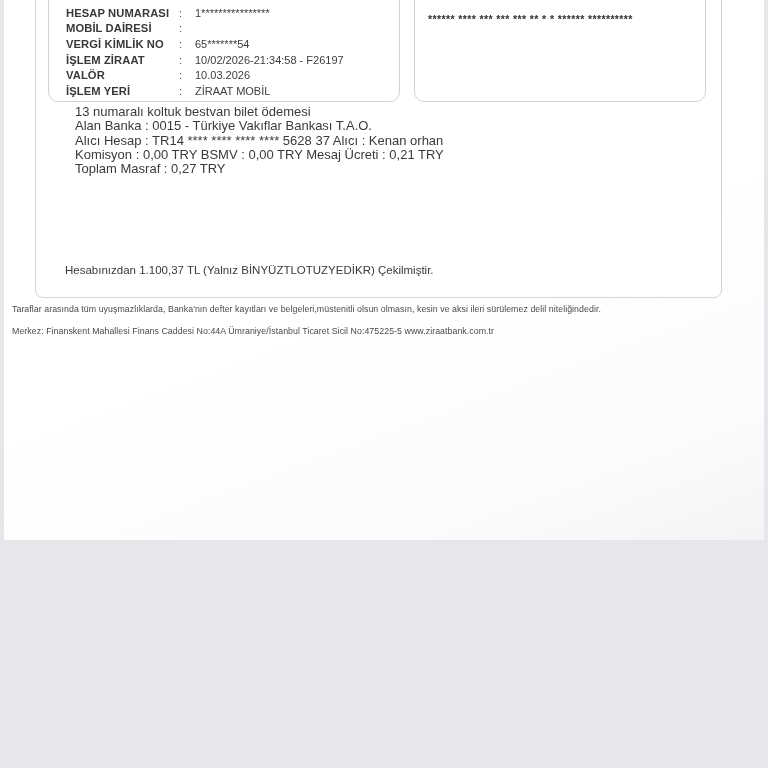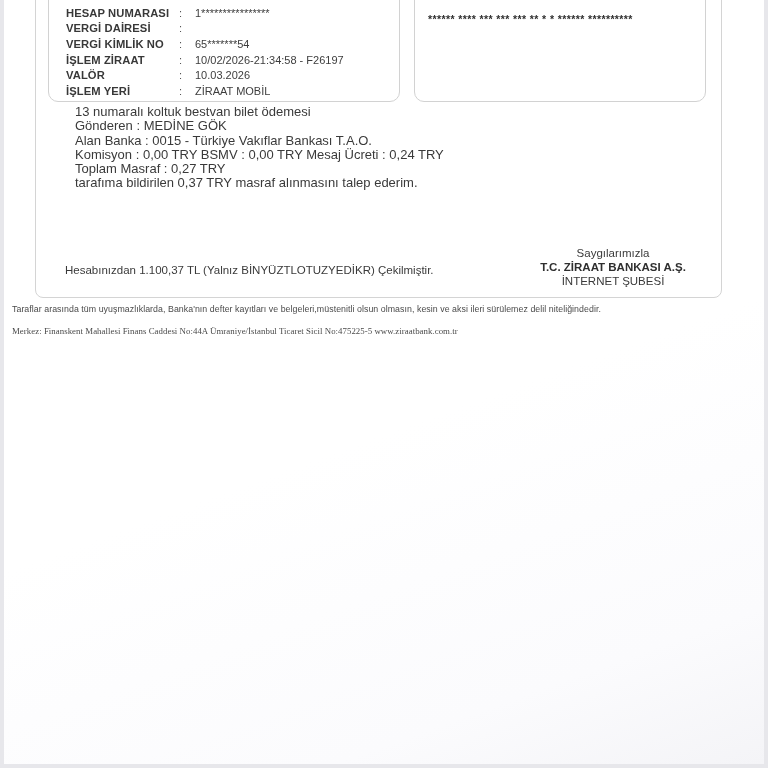--- a/index.html
+++ b/index.html
@@ -1,20 +1,20 @@
 <!DOCTYPE html>
 <html><head>
 <meta charset="utf-8">
 <style>
   * { margin:0; padding:0; box-sizing:border-box; }
   html,body { width:768px; height:768px; overflow:hidden; background:#e7e7eb; }
   body { font-family:"Liberation Sans","DejaVu Sans",sans-serif; color:#3a3a3a; position:relative; }
 
   .page {
-    position:absolute; left:4px; top:0; width:760px; height:764px;
+    position:absolute; left:4px; top:0; width:760px; height:540px;
     background:linear-gradient(160deg,#ffffff 55%,#fbfbfd 85%,#f4f4f7 100%);
     overflow:hidden;
   }
 
   .card {
     position:absolute; left:31px; top:-16px; width:687px; height:314px;
     border:1px solid #d4d4d4; border-radius:8px; background:#fff;
   }
 
   .panel {
@@ -33,37 +33,37 @@
 
   .body-block { position:absolute; left:71px; top:105px; width:560px; font-size:13px; line-height:14.3px; color:#3a3a3a; }
 
   .withdraw-block { position:absolute; left:61px; top:263px; font-size:11.5px; line-height:15px; color:#3a3a3a; }
 
   .signature-block { position:absolute; left:524px; top:246px; width:170px; text-align:center; font-size:11.5px; line-height:14.2px; color:#3a3a3a; }
   .signature-block .bank { font-weight:bold; color:#2f2f2f; }
 
   .footer-line { position:absolute; left:8px; font-size:8.8px; color:#4a4a4a; letter-spacing:0.05px; }
   .footer-1 { top:304px; }
-  .footer-2 { top:326px;font-family:Liberation Serif, serif; }
+  .footer-2 { top:326px; }
 </style>
 </head>
 <body>
 
 <div class="page">
 
   <div class="card"></div>
 
   <div class="panel panel-left">
     <div class="detail-row">
       <span class="lbl">HESAP NUMARASI</span>
       <span class="sep">:</span>
       <span class="val">1****************</span>
     </div>
     <div class="detail-row">
-      <span class="lbl">VERGİ DAİRESİ</span>
+      <span class="lbl">MOBİL DAİRESİ</span>
       <span class="sep">:</span>
       <span class="val"></span>
     </div>
     <div class="detail-row">
       <span class="lbl">VERGİ KİMLİK NO</span>
       <span class="sep">:</span>
       <span class="val">65*******54</span>
     </div>
     <div class="detail-row">
       <span class="lbl">İŞLEM ZİRAAT</span>
@@ -81,33 +81,27 @@
       <span class="val">ZİRAAT MOBİL</span>
     </div>
   </div>
 
   <div class="panel panel-right">
     <div class="masked-line">****** **** *** *** *** ** * * ****** **********</div>
   </div>
 
   <div class="body-block">
     <div>13 numaralı koltuk bestvan bilet ödemesi</div>
-    <div>Gönderen : MEDİNE GÖK</div>
     <div>Alan Banka : 0015 - Türkiye Vakıflar Bankası T.A.O.</div>
-    <div>Komisyon : 0,00 TRY BSMV : 0,00 TRY Mesaj Ücreti : 0,24 TRY</div>
+    <div>Alıcı Hesap : TR14 **** **** **** **** 5628 37 Alıcı : Kenan orhan</div>
+    <div>Komisyon : 0,00 TRY BSMV : 0,00 TRY Mesaj Ücreti : 0,21 TRY</div>
     <div>Toplam Masraf : 0,27 TRY</div>
-    <div>tarafıma bildirilen 0,37 TRY masraf alınmasını talep ederim.</div>
   </div>
 
   <div class="withdraw-block">
     <div>Hesabınızdan 1.100,37 TL (Yalnız BİNYÜZTLOTUZYEDİKR) Çekilmiştir.</div>
   </div>
 
-  <div class="signature-block">
-    <div>Saygılarımızla</div>
-    <div class="bank">T.C. ZİRAAT BANKASI A.Ş.</div>
-    <div>İNTERNET ŞUBESİ</div>
-  </div>
 
   <div class="footer-line footer-1">Taraflar arasında tüm uyuşmazlıklarda, Banka'nın defter kayıtları ve belgeleri,müstenitli olsun olmasın, kesin ve aksi ileri sürülemez delil niteliğindedir.</div>
   <div class="footer-line footer-2">Merkez: Finanskent Mahallesi Finans Caddesi No:44A Ümraniye/İstanbul Ticaret Sicil No:475225-5 www.ziraatbank.com.tr</div>
 
 </div>
 
 </body></html>

